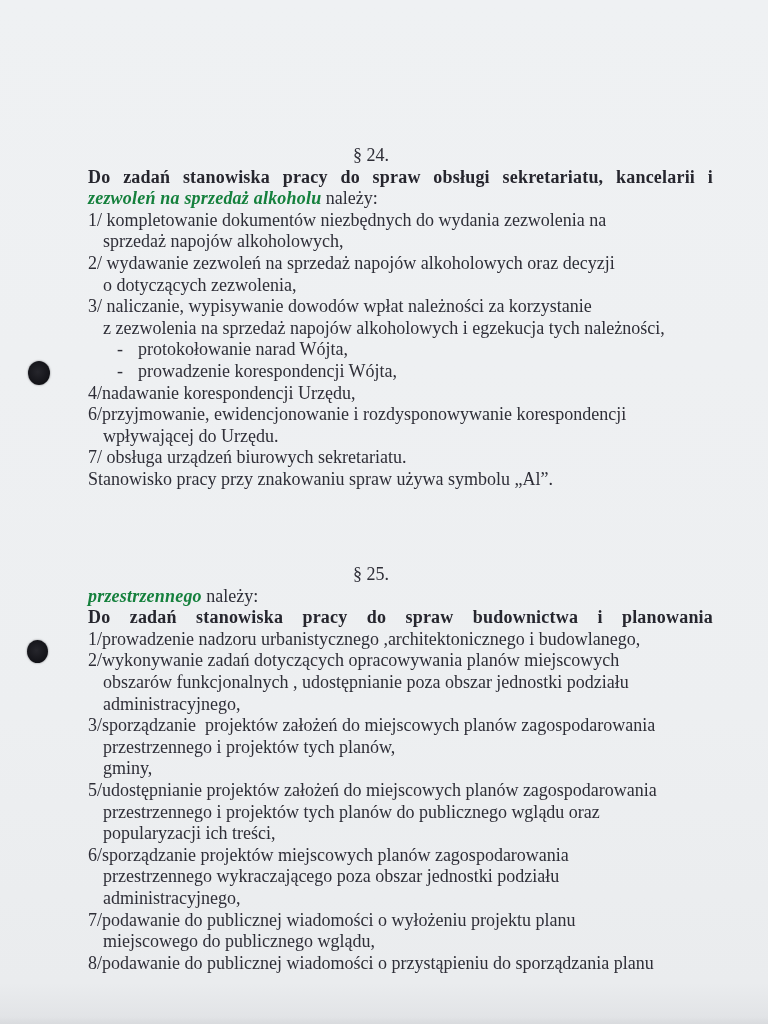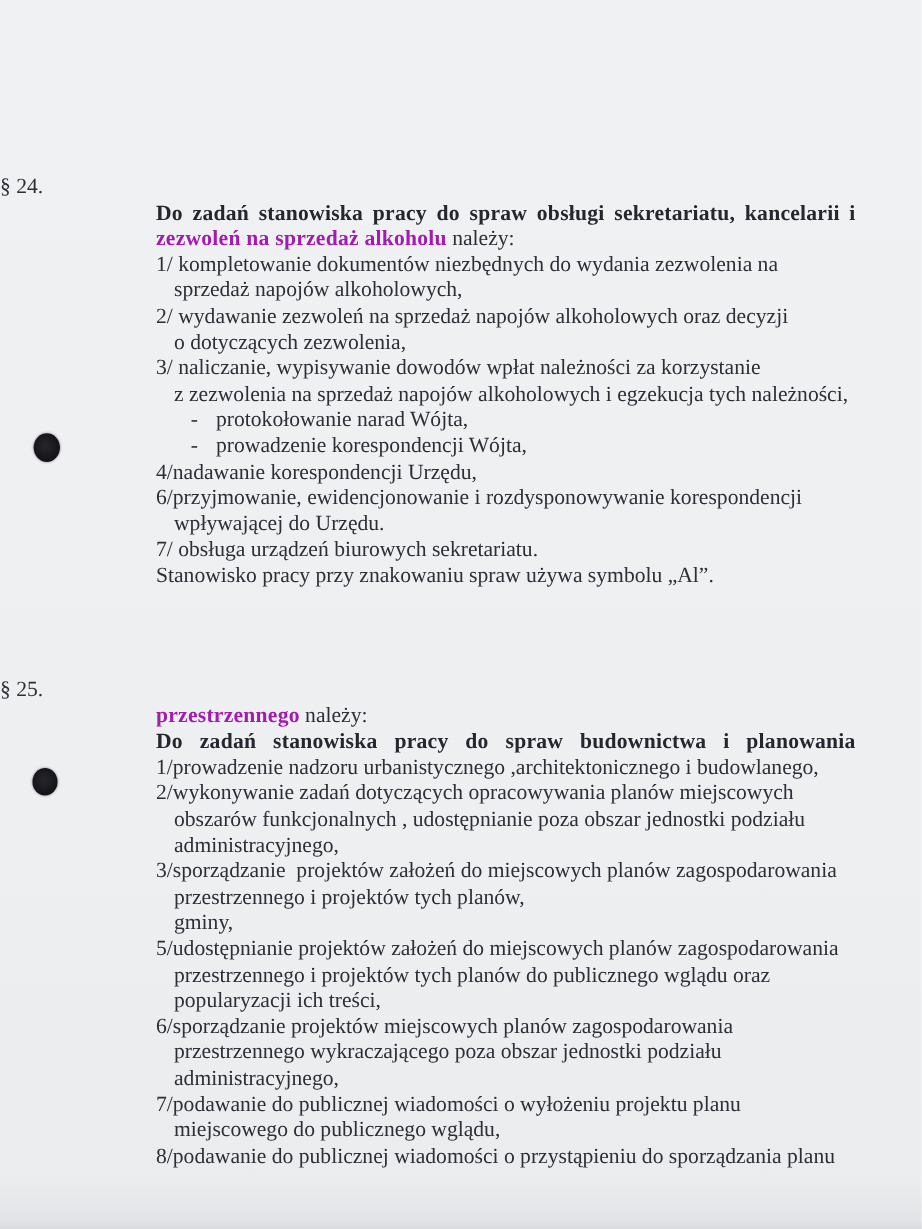--- a/index.html
+++ b/index.html
@@ -27,38 +27,38 @@
   .sec {
     position: absolute;
     left: 88px;
     width: 625px;
     font-size: 18px;
     line-height: 21.6px;
   }
   #sec-0 { top: 145px; }
   #sec-1 { top: 564px; }
 
-  .line { white-space: pre; margin-left: 42px; }
+  .line { white-space: pre; }
 
   .h {
     width: 742px;
     margin-left: -88px;
-    text-align: left;
+    text-align: center;
     white-space: normal;
   }
 
   .b-just {
     font-weight: bold;
     letter-spacing: .2px;
     text-align: justify;
     text-align-last: justify;
     white-space: normal;
     color: #26262e;
   }
-  .intro2 b { font-weight: bold; letter-spacing: .2px; color: #a21caf; }
+  .intro2 b { font-weight: bold; letter-spacing: .2px; color: #15803d; font-style: italic; }
 
   .item  { padding-left: 0; }
   .plain { padding-left: 0; }
   .cont  { padding-left: 15px; }
 
   .dash  { padding-left: 50px; position: relative; }
   .dash-mark { position: absolute; left: 29px; top: 0; }
 
   .bottom-shade {
     position: absolute;

